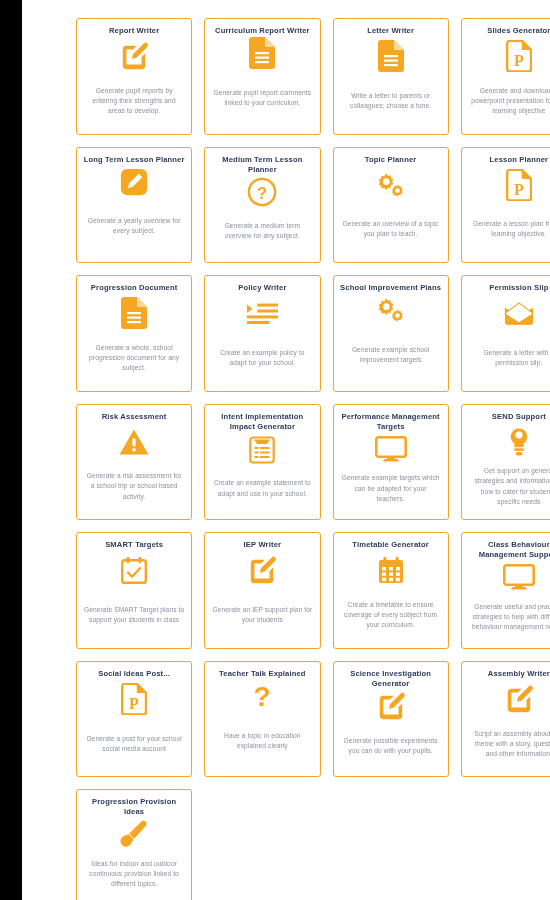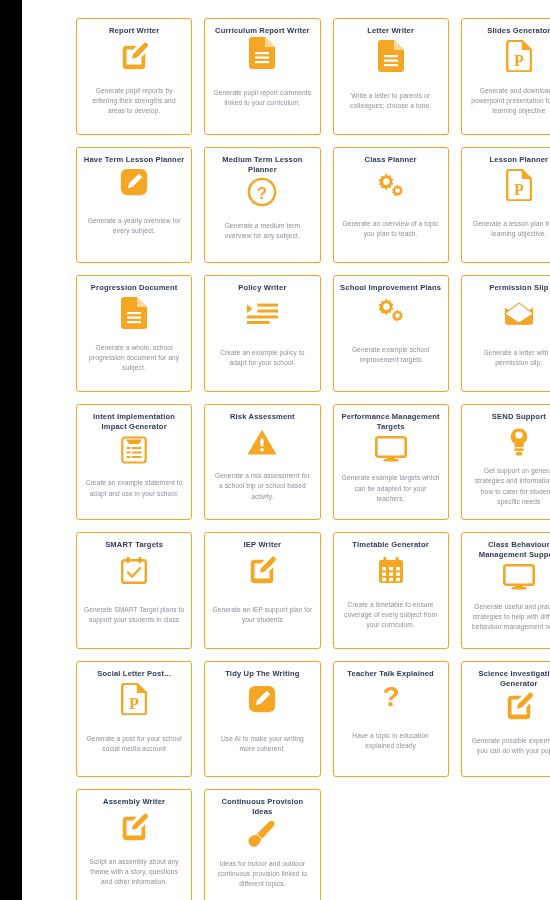--- a/index.html
+++ b/index.html
@@ -133,41 +133,41 @@
       <div class="card-icon">
         <svg width="26" height="32" viewBox="0 0 26 32">
         <path d="M1.2 3.2A2.4 2.4 0 0 1 3.6.8h12.2l9.2 9.2v19a2.4 2.4 0 0 1-2.4 2.4H3.6a2.4 2.4 0 0 1-2.4-2.4z" fill="none" stroke="#F5A623" stroke-width="2.4"></path>
         <path d="M15.8 .8L25 10h-9.2z" fill="#F5A623"></path>
         <text x="13" y="26" font-family="Liberation Serif, serif" font-size="16" font-weight="bold" fill="#F5A623" text-anchor="middle">P</text>
       </svg>
       </div>
       <div class="card-desc">Generate and download a powerpoint presentation for any learning objective</div>
     </div>
     <div class="card t2">
-      <div class="card-title">Have Term Lesson Planner</div>
+      <div class="card-title">Long Term Lesson Planner</div>
       <div class="card-icon">
         <svg width="28" height="28" viewBox="0 0 32 32">
         <rect x="1" y="1" width="30" height="30" rx="7" fill="#F5A623"></rect>
         <path d="M21.5 6.5l4 4-11 11-5.6 1.6 1.6-5.6z" fill="#ffffff"></path>
       </svg>
       </div>
       <div class="card-desc">Generate a yearly overview for every subject.</div>
     </div>
     <div class="card t2">
       <div class="card-title">Medium Term Lesson Planner</div>
       <div class="card-icon">
         <svg width="30" height="30" viewBox="0 0 32 32">
         <circle cx="16" cy="16" r="14" fill="none" stroke="#F5A623" stroke-width="2.6"></circle>
         <text x="16" y="23" font-family="Liberation Sans, sans-serif" font-size="18" font-weight="bold" fill="#F5A623" text-anchor="middle">?</text>
       </svg>
       </div>
       <div class="card-desc">Generate a medium term overview for any subject.</div>
     </div>
     <div class="card">
-      <div class="card-title">Class Planner</div>
+      <div class="card-title">Topic Planner</div>
       <div class="card-icon">
         <svg width="32" height="30" viewBox="0 0 34 32">
         <g fill="#F5A623">
           <path d="M12 3.5l1.6 2.5 2.9-.4.5 2.9 2.6 1.4-1.5 2.5 1.5 2.5-2.6 1.4-.5 2.9-2.9-.4L12 21.3l-2.2-2-2.9.4-.5-2.9-2.6-1.4L5.3 13 3.8 10.5l2.6-1.4.5-2.9 2.9.4z"></path>
           <circle cx="12" cy="12.4" r="3.5" fill="#ffffff"></circle>
           <path d="M24 15.5l1.2 1.8 2.1-.3.4 2.1 1.9 1-1.1 1.8 1.1 1.8-1.9 1-.4 2.1-2.1-.3L24 28.3l-1.6-1.5-2.1.3-.4-2.1-1.9-1 1.1-1.8-1.1-1.8 1.9-1 .4-2.1 2.1.3z"></path>
           <circle cx="23.9" cy="21.9" r="2.5" fill="#ffffff"></circle>
         </g>
       </svg>
       </div>
@@ -228,47 +228,47 @@
       <div class="card-title">Permission Slip</div>
       <div class="card-icon">
         <svg width="32" height="24" viewBox="0 0 32 24">
         <path d="M2 6.5l14 10 14-10V21a2.5 2.5 0 0 1-2.5 2.5h-23A2.5 2.5 0 0 1 2 21z" fill="#F5A623"></path>
         <path d="M16 1.2L31 12.5 16 23 1 12.5z" fill="#F5A623"></path>
         <path d="M16 2.5L29.5 12.8 16 21.5 2.5 12.8z" fill="#ffffff"></path>
         <path d="M2.5 12.8L16 21.5l13.5-8.7v9.2a1.8 1.8 0 0 1-1.8 1.8H4.3a1.8 1.8 0 0 1-1.8-1.8z" fill="#F5A623"></path>
       </svg>
       </div>
       <div class="card-desc">Generate a letter with a permission slip.</div>
+    </div>
+    <div class="card">
+      <div class="card-title">Risk Assessment</div>
+      <div class="card-icon">
+        <svg width="30" height="28" viewBox="0 0 30 28">
+        <path d="M15 1.5L29.5 26.5H.5z" fill="#F5A623"></path>
+        <rect x="13.4" y="10" width="3.2" height="8.5" rx="1.6" fill="#ffffff"></rect>
+        <circle cx="15" cy="21.8" r="1.8" fill="#ffffff"></circle>
+      </svg>
+      </div>
+      <div class="card-desc">Generate a risk assessment for a school trip or school based activity.</div>
     </div>
     <div class="card t2">
       <div class="card-title">Intent Implementation Impact Generator</div>
       <div class="card-icon">
         <svg width="26" height="30" viewBox="0 0 26 30">
         <rect x="1.3" y="3.5" width="23.4" height="25" rx="2.5" fill="none" stroke="#F5A623" stroke-width="2.2"></rect>
         <path d="M5 5.5h16l-3 4.5h-10z" fill="#F5A623"></path>
         <rect x="5.5" y="13" width="4" height="2" fill="#F5A623"></rect>
         <rect x="11" y="13" width="9.5" height="2" fill="#F5A623"></rect>
         <rect x="5.5" y="17.5" width="4" height="2" fill="#F5A623"></rect>
         <rect x="11" y="17.5" width="9.5" height="2" fill="#F5A623"></rect>
         <rect x="5.5" y="22" width="4" height="2" fill="#F5A623"></rect>
         <rect x="11" y="22" width="9.5" height="2" fill="#F5A623"></rect>
       </svg>
       </div>
       <div class="card-desc">Create an example statement to adapt and use in your school.</div>
-    </div>
-    <div class="card">
-      <div class="card-title">Risk Assessment</div>
-      <div class="card-icon">
-        <svg width="30" height="28" viewBox="0 0 30 28">
-        <path d="M15 1.5L29.5 26.5H.5z" fill="#F5A623"></path>
-        <rect x="13.4" y="10" width="3.2" height="8.5" rx="1.6" fill="#ffffff"></rect>
-        <circle cx="15" cy="21.8" r="1.8" fill="#ffffff"></circle>
-      </svg>
-      </div>
-      <div class="card-desc">Generate a risk assessment for a school trip or school based activity.</div>
     </div>
     <div class="card t2">
       <div class="card-title">Performance Management Targets</div>
       <div class="card-icon">
         <svg width="32" height="26" viewBox="0 0 32 26">
         <rect x="1.3" y="1.3" width="29.4" height="19.4" rx="2.2" fill="none" stroke="#F5A623" stroke-width="2.6"></rect>
         <rect x="12" y="20" width="8" height="4" fill="#F5A623"></rect>
         <rect x="8.5" y="23" width="15" height="2.6" rx="1.3" fill="#F5A623"></rect>
       </svg>
       </div>
@@ -335,40 +335,30 @@
       <div class="card-icon">
         <svg width="32" height="26" viewBox="0 0 32 26">
         <rect x="1.3" y="1.3" width="29.4" height="19.4" rx="2.2" fill="none" stroke="#F5A623" stroke-width="2.6"></rect>
         <rect x="12" y="20" width="8" height="4" fill="#F5A623"></rect>
         <rect x="8.5" y="23" width="15" height="2.6" rx="1.3" fill="#F5A623"></rect>
       </svg>
       </div>
       <div class="card-desc">Generate useful and practical strategies to help with different behaviour management needs.</div>
     </div>
     <div class="card">
-      <div class="card-title">Social Letter Post...</div>
+      <div class="card-title">Social Ideas Post...</div>
       <div class="card-icon">
         <svg width="26" height="32" viewBox="0 0 26 32">
         <path d="M1.2 3.2A2.4 2.4 0 0 1 3.6.8h12.2l9.2 9.2v19a2.4 2.4 0 0 1-2.4 2.4H3.6a2.4 2.4 0 0 1-2.4-2.4z" fill="none" stroke="#F5A623" stroke-width="2.4"></path>
         <path d="M15.8 .8L25 10h-9.2z" fill="#F5A623"></path>
         <text x="13" y="26" font-family="Liberation Serif, serif" font-size="16" font-weight="bold" fill="#F5A623" text-anchor="middle">P</text>
       </svg>
       </div>
       <div class="card-desc">Generate a post for your school social media account</div>
     </div>
-    <div class="card">
-      <div class="card-title">Tidy Up The Writing</div>
-      <div class="card-icon">
-        <svg width="28" height="28" viewBox="0 0 32 32">
-        <rect x="1" y="1" width="30" height="30" rx="7" fill="#F5A623"></rect>
-        <path d="M21.5 6.5l4 4-11 11-5.6 1.6 1.6-5.6z" fill="#ffffff"></path>
-      </svg>
-      </div>
-      <div class="card-desc">Use AI to make your writing more coherent.</div>
-    </div>
     <div class="card t2">
       <div class="card-title">Teacher Talk Explained</div>
       <div class="card-icon">
         <svg width="26" height="30" viewBox="0 0 26 32">
         <text x="13" y="27" font-family="Liberation Sans, sans-serif" font-size="30" font-weight="bold" fill="#F5A623" text-anchor="middle">?</text>
       </svg>
       </div>
       <div class="card-desc">Have a topic in education explained clearly</div>
     </div>
     <div class="card t2">
@@ -385,21 +375,21 @@
       <div class="card-title">Assembly Writer</div>
       <div class="card-icon">
         <svg width="30" height="30" viewBox="0 0 32 32">
         <path d="M4 9a4 4 0 0 1 4-4h11l-4 4H8v16h16v-8l4-4v13a4 4 0 0 1-4 4H8a4 4 0 0 1-4-4z" fill="#F5A623"></path>
         <path d="M26.4 2.6a2.6 2.6 0 0 1 3.7 3.7L18.6 17.8l-4.8 1.1 1.1-4.8z" fill="#F5A623"></path>
       </svg>
       </div>
       <div class="card-desc">Script an assembly about any theme with a story, questions and other information.</div>
     </div>
     <div class="card t2">
-      <div class="card-title">Continuous Provision Ideas</div>
+      <div class="card-title">Progression Provision Ideas</div>
       <div class="card-icon">
         <svg width="30" height="30" viewBox="0 0 30 30">
         <path d="M26.5 2.3c1.4 1.3 1.5 3.2.3 4.6L15.4 19.4l-5.2-4.7L22.1 2.8c1.3-1.3 3.1-1.5 4.4-.5z" fill="#F5A623"></path>
         <path d="M9.6 15.3l5.2 4.7-2.4 3.8a5.6 5.6 0 1 1-8-6.6z" fill="#F5A623"></path>
       </svg>
       </div>
       <div class="card-desc">Ideas for indoor and outdoor continuous provision linked to different topics.</div>
     </div>
   </div>
 

